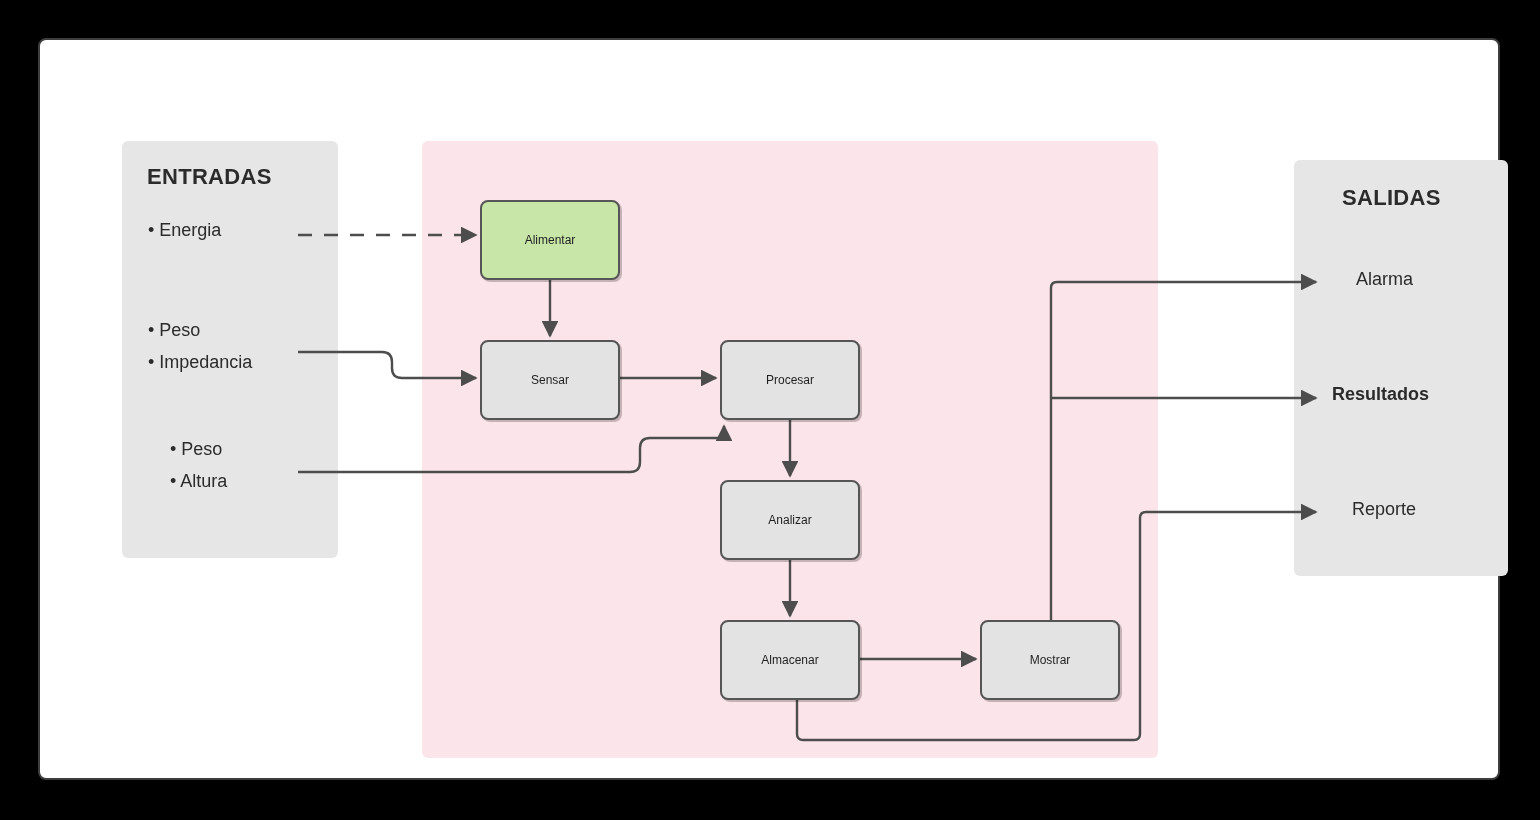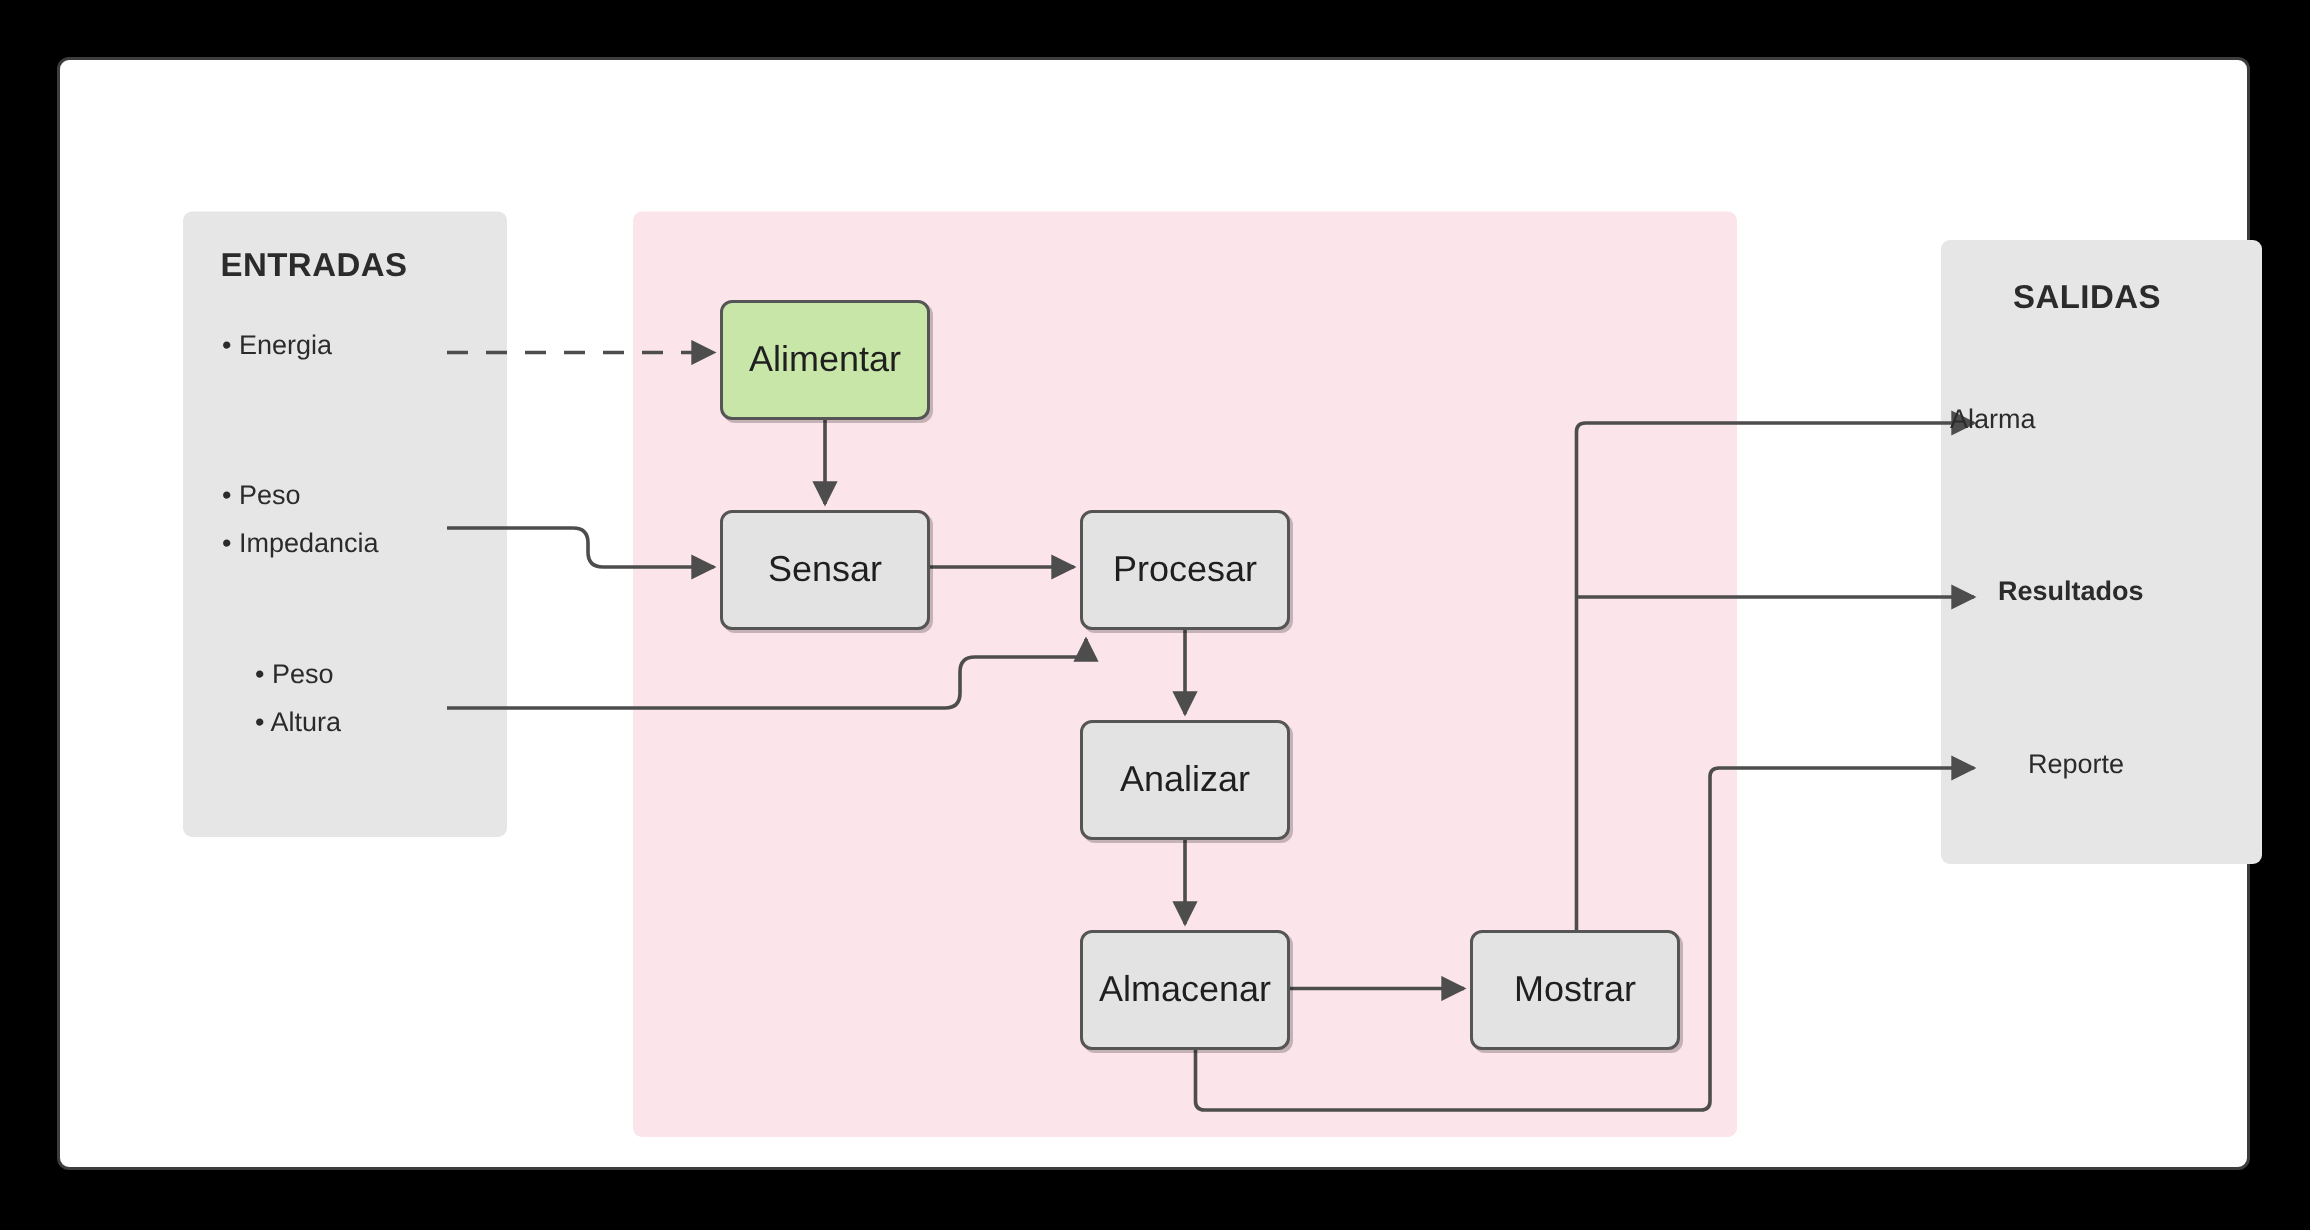--- a/index.html
+++ b/index.html
@@ -72,37 +72,37 @@
     color: #2b2b2b;
     white-space: nowrap;
   }
   #in-energia    { left: 108px; top: 180px; }
   #in-peso       { left: 108px; top: 280px; }
   #in-impedancia { left: 108px; top: 312px; }
   #in-sexo       { left: 130px; top: 399px; }
   #in-altura     { left: 130px; top: 431px; }
 
   
-  #out-alarma     { left: 1260px; top: 229px; }
+  #out-alarma     { left: 1316px; top: 229px; }
   #out-resultados { left: 1292px; top: 344px; font-weight: bold; }
   #out-reporte    { left: 1312px; top: 459px; }
 
   
   .node {
     position: absolute;
     box-sizing: border-box;
     width: 140px;
     height: 80px;
     background: #e3e3e3;
     border: 2px solid #555555;
     border-radius: 8px;
     display: flex;
     align-items: center;
     justify-content: center;
-    font-size: 24px;
+    font-size: 12px;
     color: #1f1f1f;
     box-shadow: 2px 2px 0 rgba(0,0,0,0.22);
   }
   .node.green { background: #c8e6a8; }
 
   #node-alimentar { left: 440px;  top: 160px; }
   #node-sensar    { left: 440px;  top: 300px; }
   #node-procesar  { left: 680px;  top: 300px; text-align: center; }
   #node-analizar  { left: 680px;  top: 440px; }
   #node-almacenar { left: 680px;  top: 580px; }

